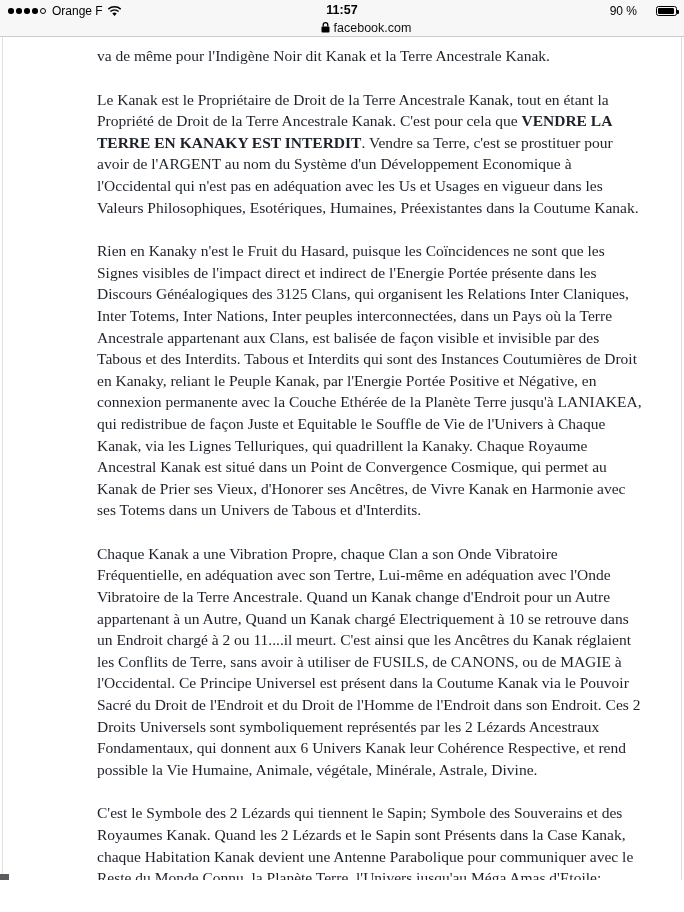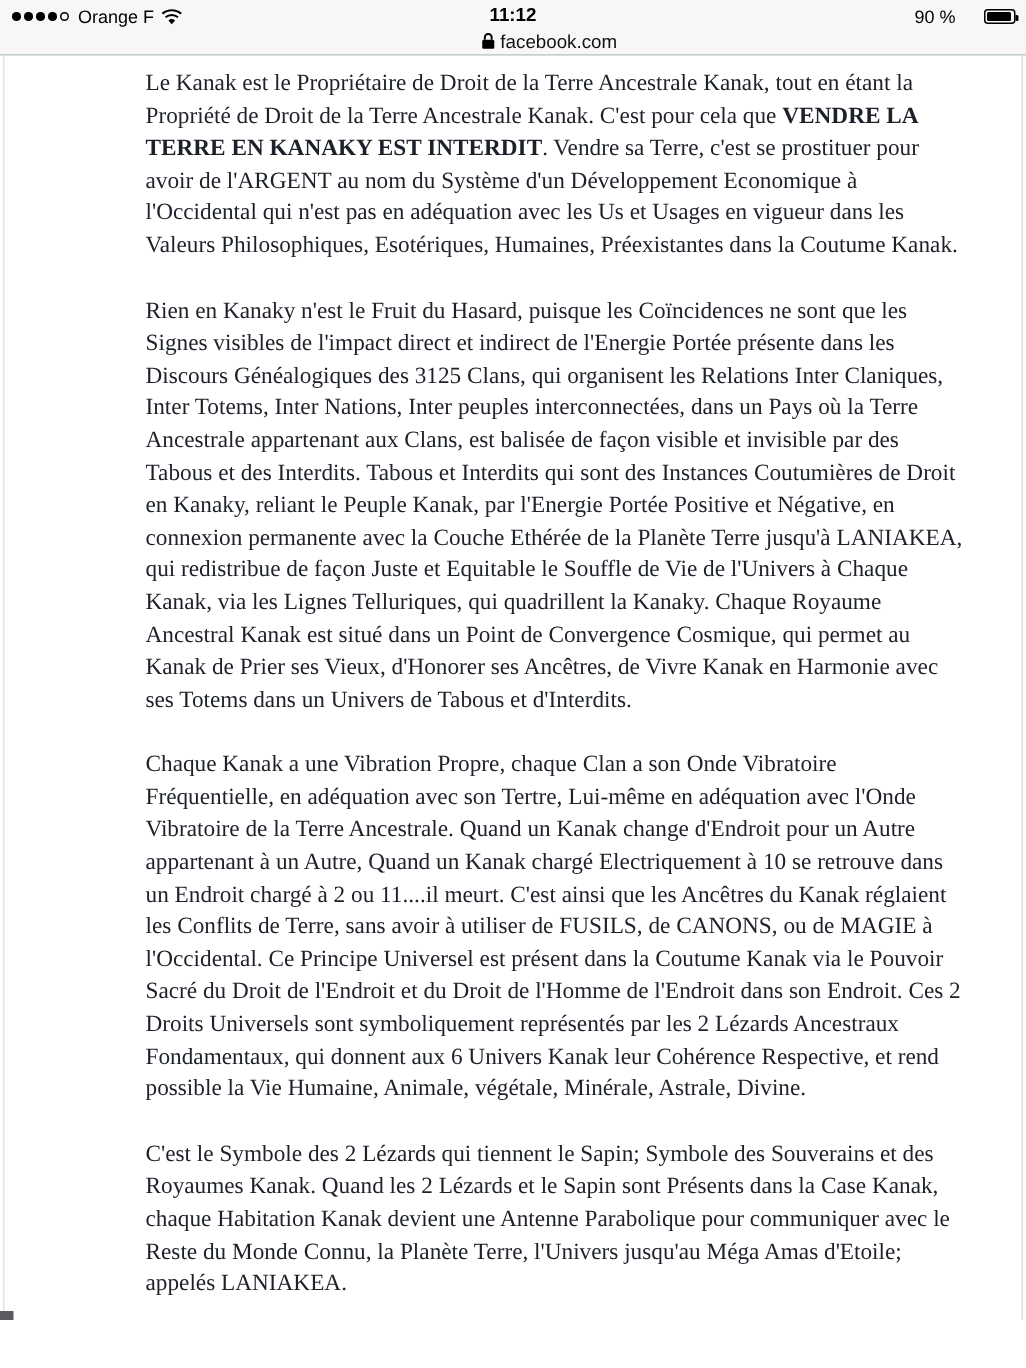--- a/index.html
+++ b/index.html
@@ -1,18 +1,18 @@
 <!DOCTYPE html>
 <html><head>
 <meta charset="utf-8">
 <style>
   html,body{margin:0;padding:0;background:#ffffff;}
   .screen{
     position:relative;width:684px;height:880px;overflow:hidden;
-    background:#0369a1;font-family:"Liberation Sans",sans-serif;
+    background:#ec4899;font-family:"Liberation Sans",sans-serif;
   }
   
   .topbar{
     position:absolute;top:0;left:0;width:684px;height:37px;
     background:#f7f7f7;border-bottom:1px solid #cccccc;box-sizing:border-box;
   }
   .status-left{
     position:absolute;left:8px;top:4px;display:flex;align-items:center;gap:4px;
   }
   .dots{display:flex;align-items:center;gap:2.5px;margin-right:2px;}
@@ -70,21 +70,21 @@
       <span class="carrier">Orange F</span>
       <span style="display:inline-flex;">
         <svg width="15" height="11" viewBox="0 0 16 12">
           <path d="M8 11 L5.6 8.3 a3.6 3.6 0 0 1 4.8 0 Z" fill="#000"></path>
           <path d="M3.5 6 a7 7 0 0 1 9 0" stroke="#000" stroke-width="1.6" fill="none"></path>
           <path d="M1.2 3.4 a10.5 10.5 0 0 1 13.6 0" stroke="#000" stroke-width="1.6" fill="none"></path>
         </svg>
       </span>
     </div>
 
-    <div class="time">11:12</div>
+    <div class="time">11:57</div>
 
     <div class="status-right">
       <span>90 %</span>
       <span class="battery">
         <span class="battery-fill"></span>
         <span class="battery-nub"></span>
       </span>
     </div>
 
     <div class="url-row">
@@ -97,20 +97,21 @@
       <span>facebook.com</span>
     </div>
 
   </header>
 
   <main class="content">
     <div class="edge-left"></div>
     <div class="edge-right"></div>
     <div class="corner-strip"></div>
     <article class="doc" id="article">
+        <p><span class="run-normal">va de même pour l'Indigène Noir dit Kanak et la Terre Ancestrale Kanak.</span></p>
         <p><span class="run-normal">Le Kanak est le Propriétaire de Droit de la Terre Ancestrale Kanak, tout en étant la Propriété de Droit de la Terre Ancestrale Kanak. C'est pour cela que </span><span class="run-bold">VENDRE LA TERRE EN KANAKY EST INTERDIT</span><span class="run-normal">. Vendre sa Terre, c'est se prostituer pour avoir de l'ARGENT au nom du Système d'un Développement Economique à l'Occidental qui n'est pas en adéquation avec les Us et Usages en vigueur dans les Valeurs Philosophiques, Esotériques, Humaines, Préexistantes dans la Coutume Kanak.</span></p>
         <p><span class="run-normal">Rien en Kanaky n'est le Fruit du Hasard, puisque les Coïncidences ne sont que les Signes visibles de l'impact direct et indirect de l'Energie Portée présente dans les Discours Généalogiques des 3125 Clans, qui organisent les Relations Inter Claniques, Inter Totems, Inter Nations, Inter peuples interconnectées, dans un Pays où la Terre Ancestrale appartenant aux Clans, est balisée de façon visible et invisible par des Tabous et des Interdits. Tabous et Interdits qui sont des Instances Coutumières de Droit en Kanaky, reliant le Peuple Kanak, par l'Energie Portée Positive et Négative, en connexion permanente avec la Couche Ethérée de la Planète Terre jusqu'à LANIAKEA, qui redistribue de façon Juste et Equitable le Souffle de Vie de l'Univers à Chaque Kanak, via les Lignes Telluriques, qui quadrillent la Kanaky. Chaque Royaume Ancestral Kanak est situé dans un Point de Convergence Cosmique, qui permet au Kanak de Prier ses Vieux, d'Honorer ses Ancêtres, de Vivre Kanak en Harmonie avec ses Totems dans un Univers de Tabous et d'Interdits.</span></p>
         <p><span class="run-normal">Chaque Kanak a une Vibration Propre, chaque Clan a son Onde Vibratoire Fréquentielle, en adéquation avec son Tertre, Lui-même en adéquation avec l'Onde Vibratoire de la Terre Ancestrale. Quand un Kanak change d'Endroit pour un Autre appartenant à un Autre, Quand un Kanak chargé Electriquement à 10 se retrouve dans un Endroit chargé à 2 ou 11....il meurt. C'est ainsi que les Ancêtres du Kanak réglaient les Conflits de Terre, sans avoir à utiliser de FUSILS, de CANONS, ou de MAGIE à l'Occidental. Ce Principe Universel est présent dans la Coutume Kanak via le Pouvoir Sacré du Droit de l'Endroit et du Droit de l'Homme de l'Endroit dans son Endroit. Ces 2 Droits Universels sont symboliquement représentés par les 2 Lézards Ancestraux Fondamentaux, qui donnent aux 6 Univers Kanak leur Cohérence Respective, et rend possible la Vie Humaine, Animale, végétale, Minérale, Astrale, Divine.</span></p>
         <p><span class="run-normal">C'est le Symbole des 2 Lézards qui tiennent le Sapin; Symbole des Souverains et des Royaumes Kanak. Quand les 2 Lézards et le Sapin sont Présents dans la Case Kanak, chaque Habitation Kanak devient une Antenne Parabolique pour communiquer avec le Reste du Monde Connu, la Planète Terre, l'Univers jusqu'au Méga Amas d'Etoile; appelés LANIAKEA.</span></p>
       </article>
   </main>
 
 </div>
 
 </body></html>

